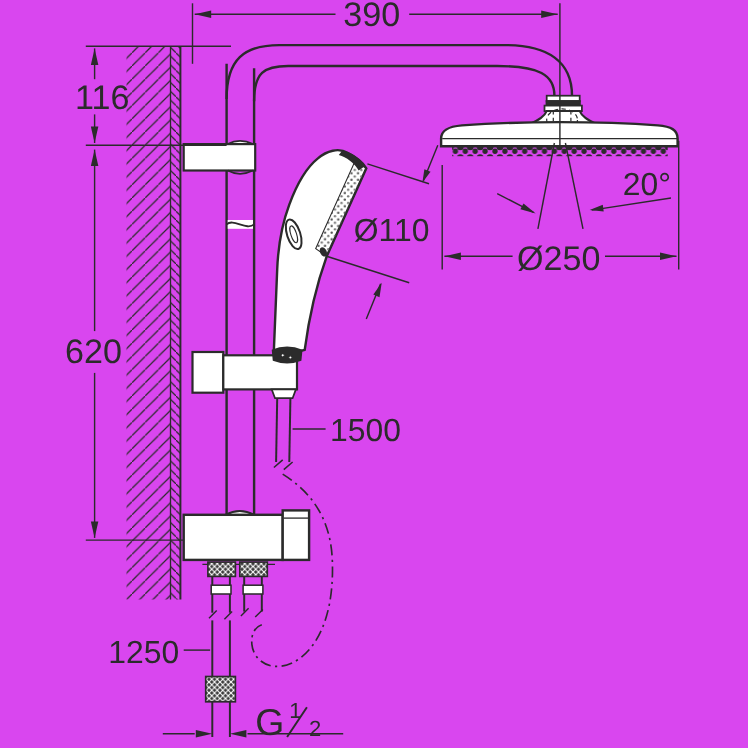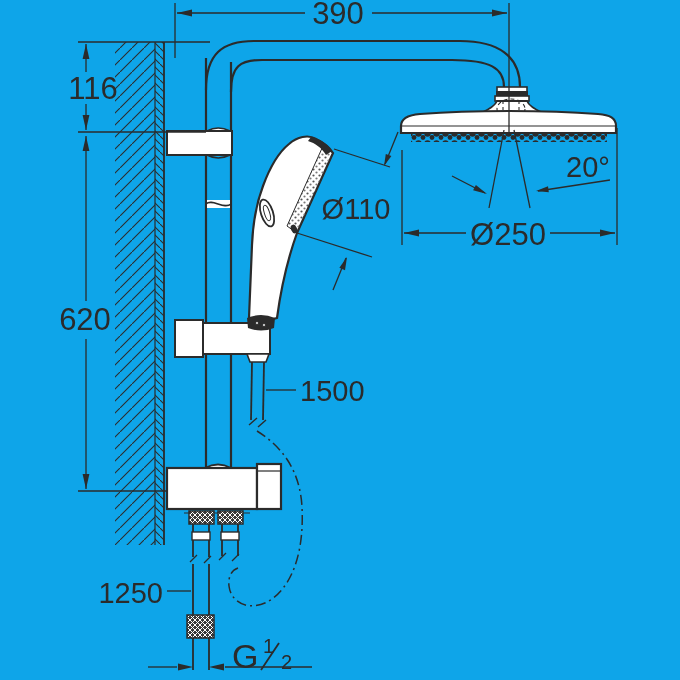--- a/index.html
+++ b/index.html
@@ -1,16 +1,16 @@
 <!DOCTYPE html>
 <html><head>
 <meta charset="utf-8">
 <style>
   html,body{margin:0;padding:0;background:#ffffff;}
-  .canvas{width:680px;height:680px;background:#0ea5e9;position:relative;overflow:hidden;}
+  .canvas{width:680px;height:680px;background:#d946ef;position:relative;overflow:hidden;}
   svg{display:block;}
   text{font-family:"Liberation Sans","DejaVu Sans",sans-serif;fill:#2b2b2b;}
   .dim-txt{font-size:31px;}
   .dim-txt-sm{font-size:29px;}
   .thread-g{font-size:34px;}
   .thread-frac{font-size:20px;}
 </style>
 </head>
 <body>
 

